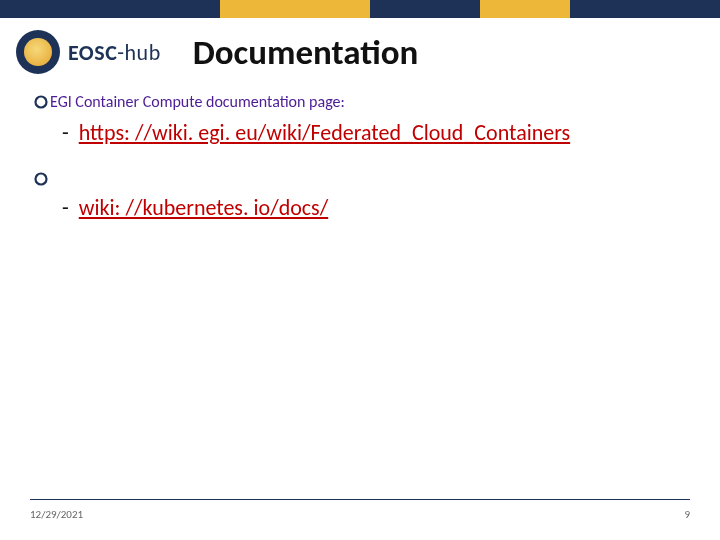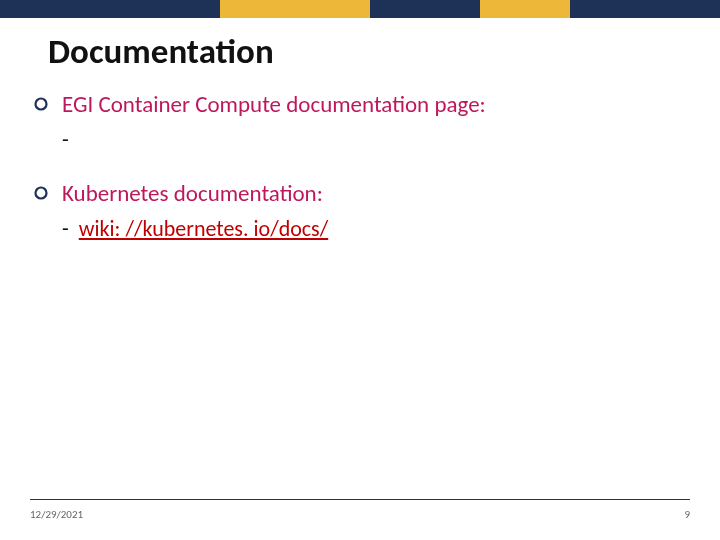--- a/index.html
+++ b/index.html
@@ -67,23 +67,23 @@
   }
   .content {
     padding: 0 34px;
   }
   .item {
     margin-bottom: 26px;
   }
   .item-head {
     display: flex;
     align-items: center;
-    gap: 14px;
-    font-size: 23px;
-    color: #be185d;
+    gap: 2px;
+    font-size: 16px;
+    color: #4c1d95;
     margin-bottom: 8px;
   }
   .bullet-ring {
     width: 14px; height: 14px;
   }
   .sub-line {
     display: flex;
     align-items: baseline;
     gap: 10px;
     padding-left: 28px;
@@ -112,43 +112,52 @@
 
 <div class="topbar">
   <div class="seg c1"></div>
   <div class="seg c2"></div>
   <div class="seg c3"></div>
   <div class="seg c4"></div>
   <div class="seg c5"></div>
 </div>
 
 <div class="header">
+  <div class="logo">
+    <div class="logo-icon">
+      <div class="outer"></div>
+      <div class="inner"></div>
+    </div>
+    <div class="logo-text">
+      <span>EOSC</span><span class="sub">-hub</span>
+    </div>
+  </div>
   <div class="slide-title">Documentation</div>
 </div>
 
 <div class="content">
 
   <div class="item">
     <div class="item-head">
       <svg class="bullet-ring" viewBox="0 0 14 14">
         <circle cx="7" cy="7" r="5.5" fill="none" stroke="#1e3258" stroke-width="2.2"></circle>
       </svg>
       <span>EGI Container Compute documentation page:</span>
     </div>
     <div class="sub-line">
       <span class="dash">-</span>
+      <a class="link">https: //wiki. egi. eu/wiki/Federated_Cloud_Containers</a>
     </div>
   </div>
 
   <div class="item">
     <div class="item-head">
       <svg class="bullet-ring" viewBox="0 0 14 14">
         <circle cx="7" cy="7" r="5.5" fill="none" stroke="#1e3258" stroke-width="2.2"></circle>
       </svg>
-      <span>Kubernetes documentation:</span>
     </div>
     <div class="sub-line">
       <span class="dash">-</span>
       <a class="link">wiki: //kubernetes. io/docs/</a>
     </div>
   </div>
 
 </div>
 
 <div class="footer">

